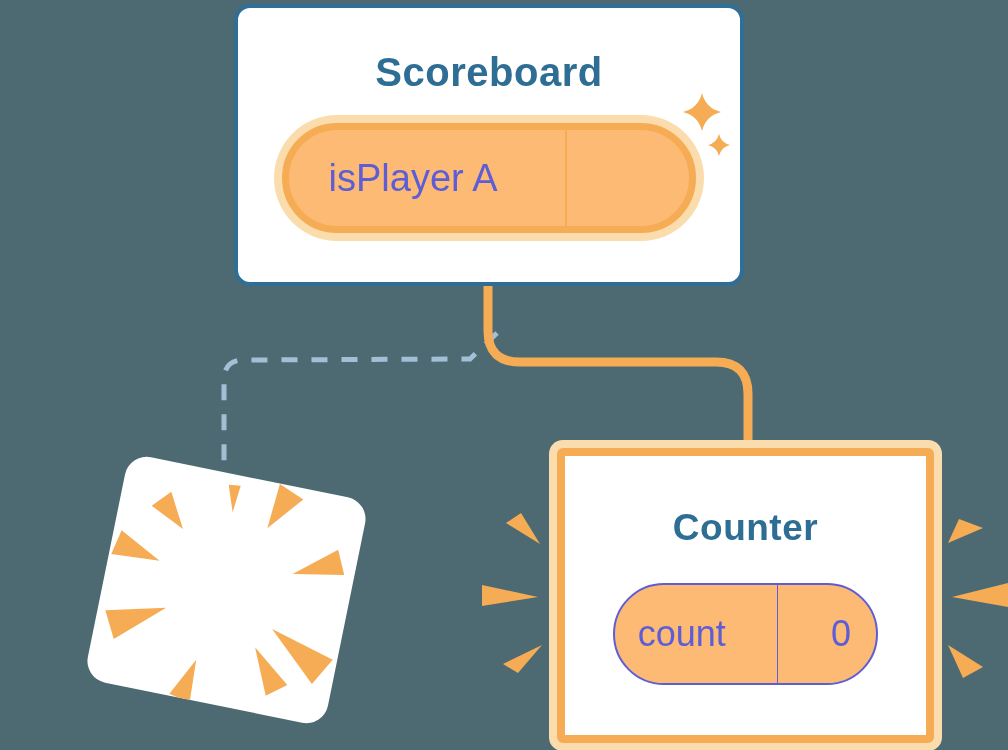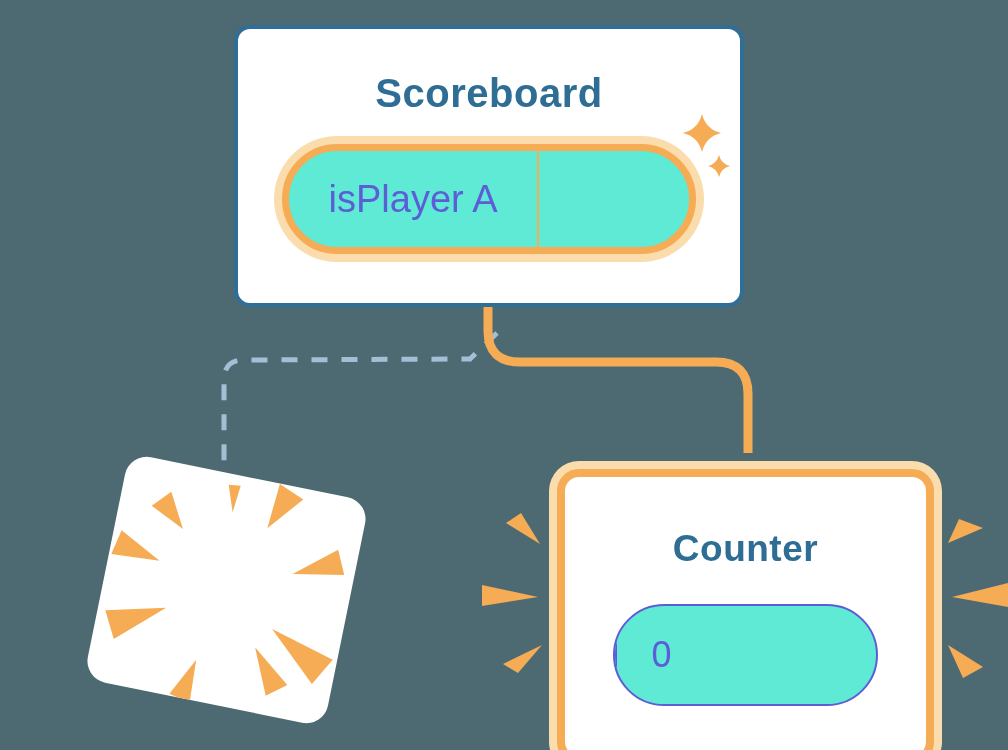--- a/index.html
+++ b/index.html
@@ -25,48 +25,49 @@
   }
   svg.layer{
     position:absolute;inset:0;
     width:1008px;height:750px;
     pointer-events:none;
   }
   
   .card{
     position:absolute;
     background:var(--card-bg);
-    display:flex;flex-direction:column;align-items:center;margin-top:21px;
+    display:flex;flex-direction:column;align-items:center;
   }
   .card-title{
     color:var(--title-blue);
     font-weight:600;
     letter-spacing:.5px;
   }
   .scoreboard-card{
     left:234px;top:4px;width:510px;height:282px;
     border:4px solid var(--card-border-blue);
     border-radius:16px;
   }
   .scoreboard-card .card-title{
     margin-top:42px;font-size:40px;line-height:44px;
   }
   .counter-card{
     left:557px;top:448px;width:377px;height:295px;
     border:8px solid var(--accent-orange);
-    border-radius:22px;
+    border-radius:6px;
     box-shadow:0 0 0 8px var(--pale-orange);
   }
   .counter-card .card-title{
     margin-top:52px;font-size:37px;line-height:40px;
   }
   
   .pill{
     display:flex;align-items:stretch;
-    background:#5eead4;
+    background:#fdba74;
+    gap:28px;
   }
   .pill .cell{
     display:flex;align-items:center;justify-content:center;
     color:var(--state-purple);
   }
   .orange-pill{
     margin-top:29px;
     width:414px;height:110px;
     border:7px solid var(--accent-orange);
     border-radius:60px;
@@ -140,20 +141,21 @@
       <g fill="var(--accent-orange)">
         <path transform="translate(32,32)" d="M0,-19 Q3.8,-3.8 19,0 Q3.8,3.8 0,19 Q-3.8,3.8 -19,0 Q-3.8,-3.8 0,-19 Z"></path>
         <path transform="translate(49,65) scale(0.58)" d="M0,-19 Q3.8,-3.8 19,0 Q3.8,3.8 0,19 Q-3.8,3.8 -19,0 Q-3.8,-3.8 0,-19 Z"></path>
       </g>
     </svg>
   </div>
 
   <div class="card counter-card">
     <div class="card-title">Counter</div>
     <div class="pill purple-pill">
+      <div class="cell name">count</div>
       <div class="pill-divider"></div>
       <div class="cell value">0</div>
     </div>
   </div>
 
   <svg class="layer" viewBox="0 0 1008 750">
     <g fill="var(--accent-orange)">
       <polygon points="506,523 521,513 540,544"></polygon>
       <polygon points="482,585 482,606 538,597"></polygon>
       <polygon points="503,664 518,673 542,645"></polygon>

